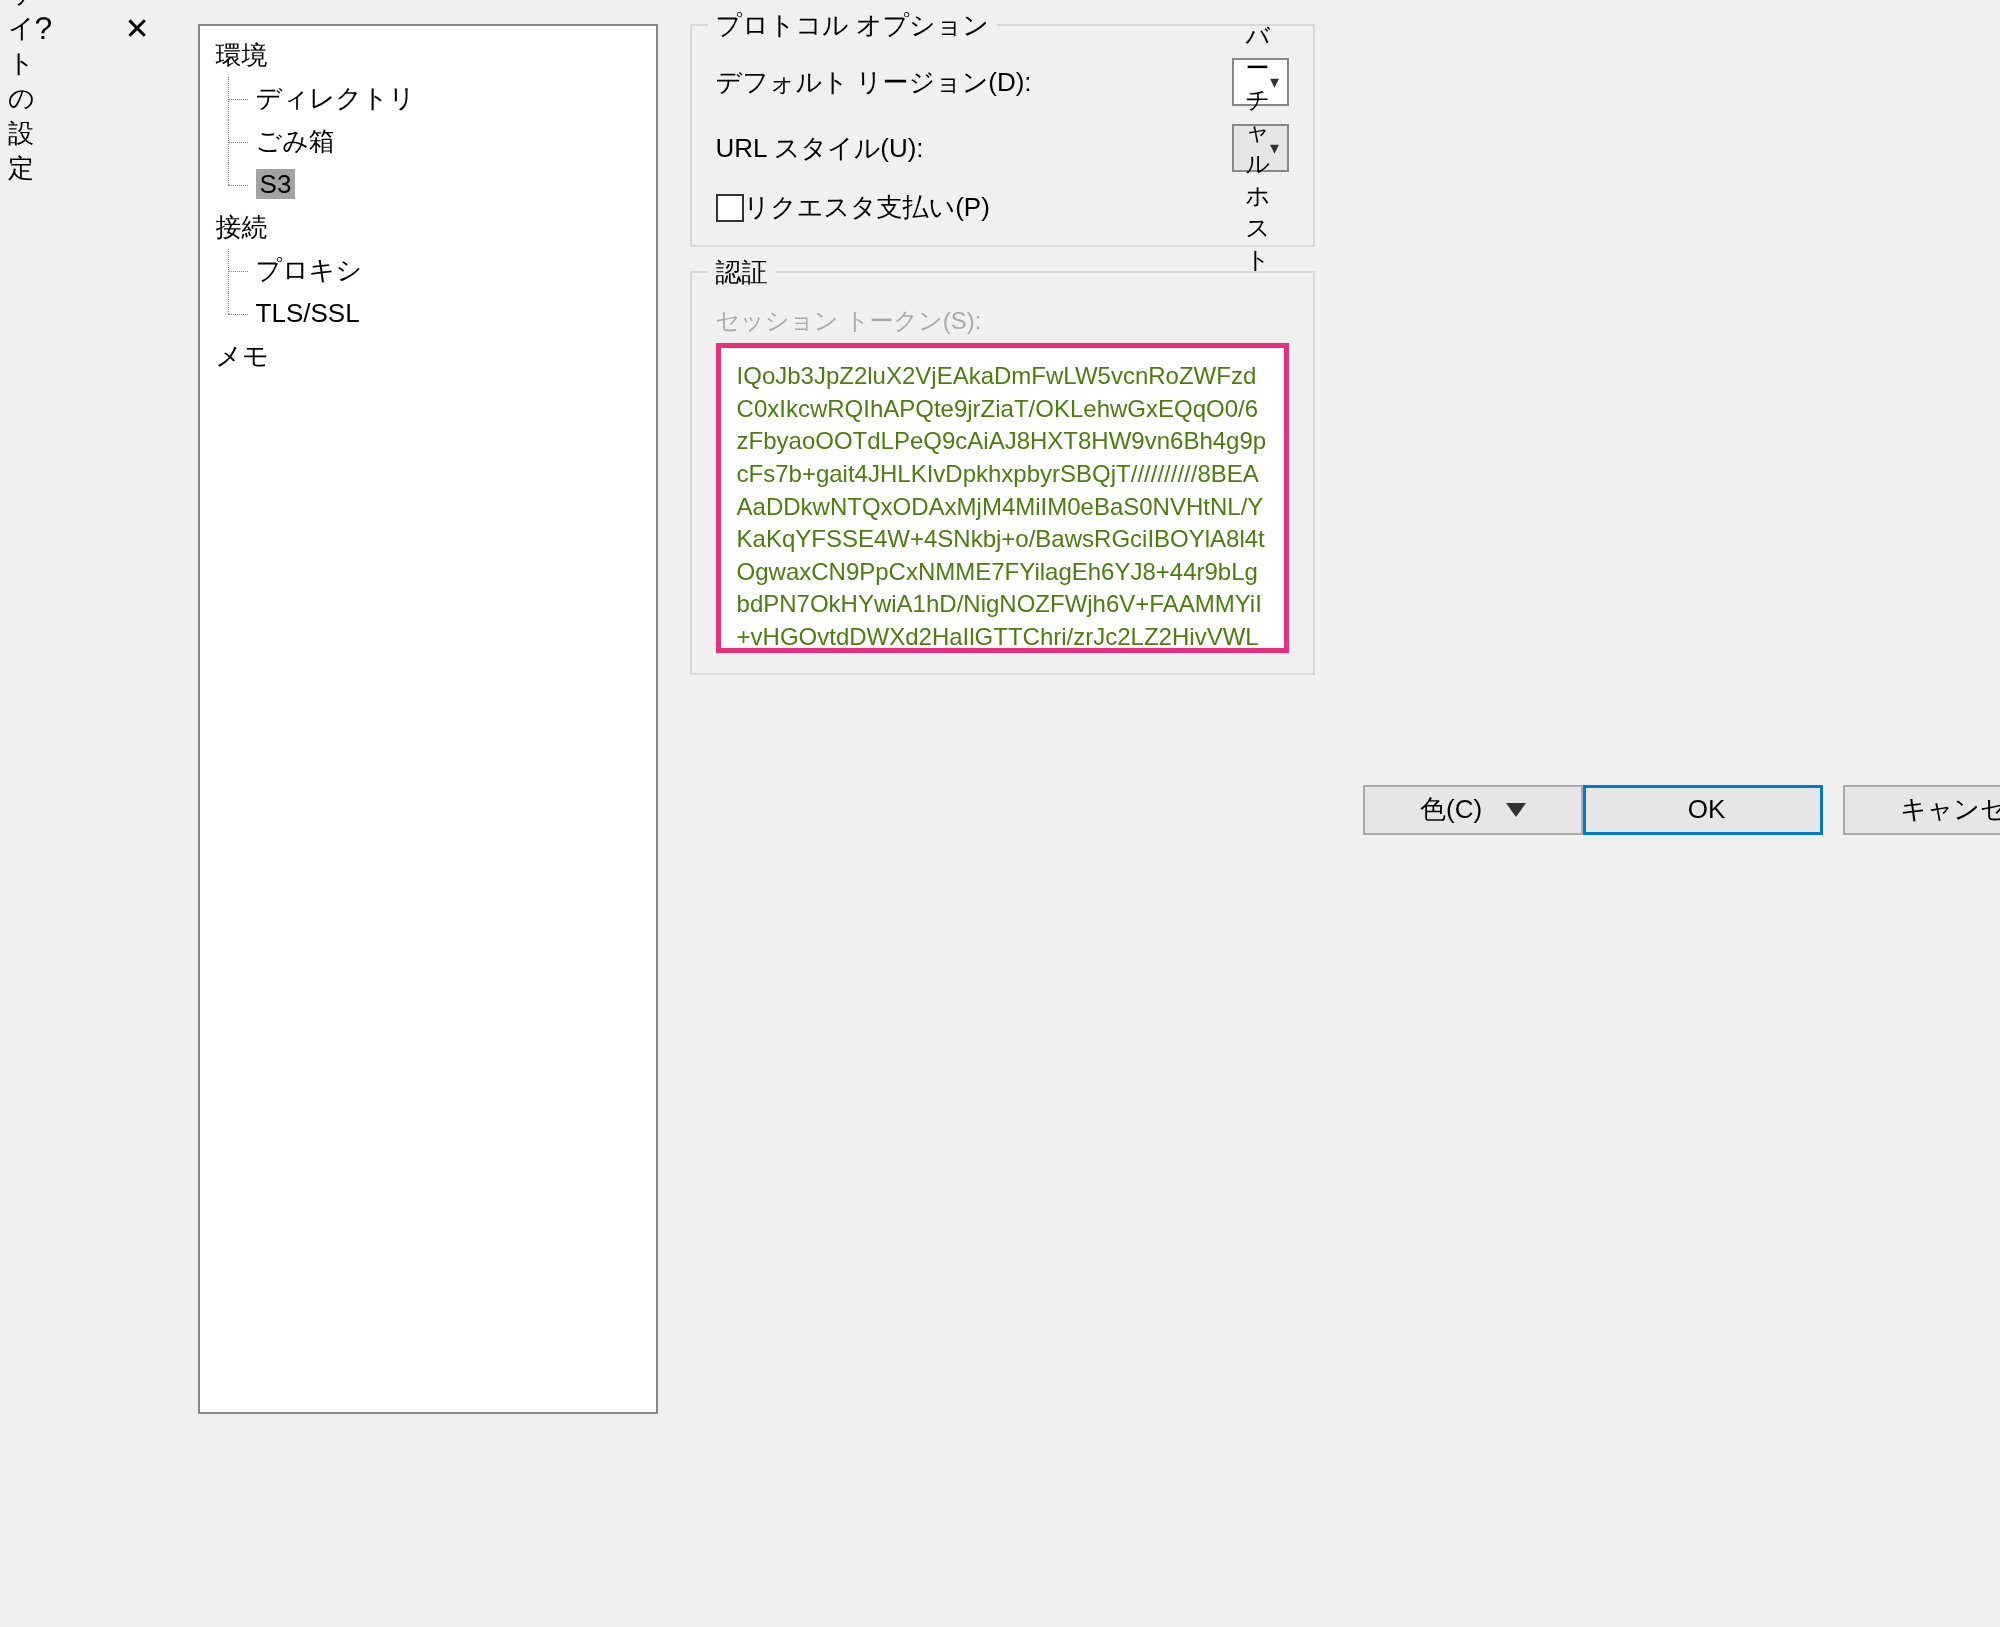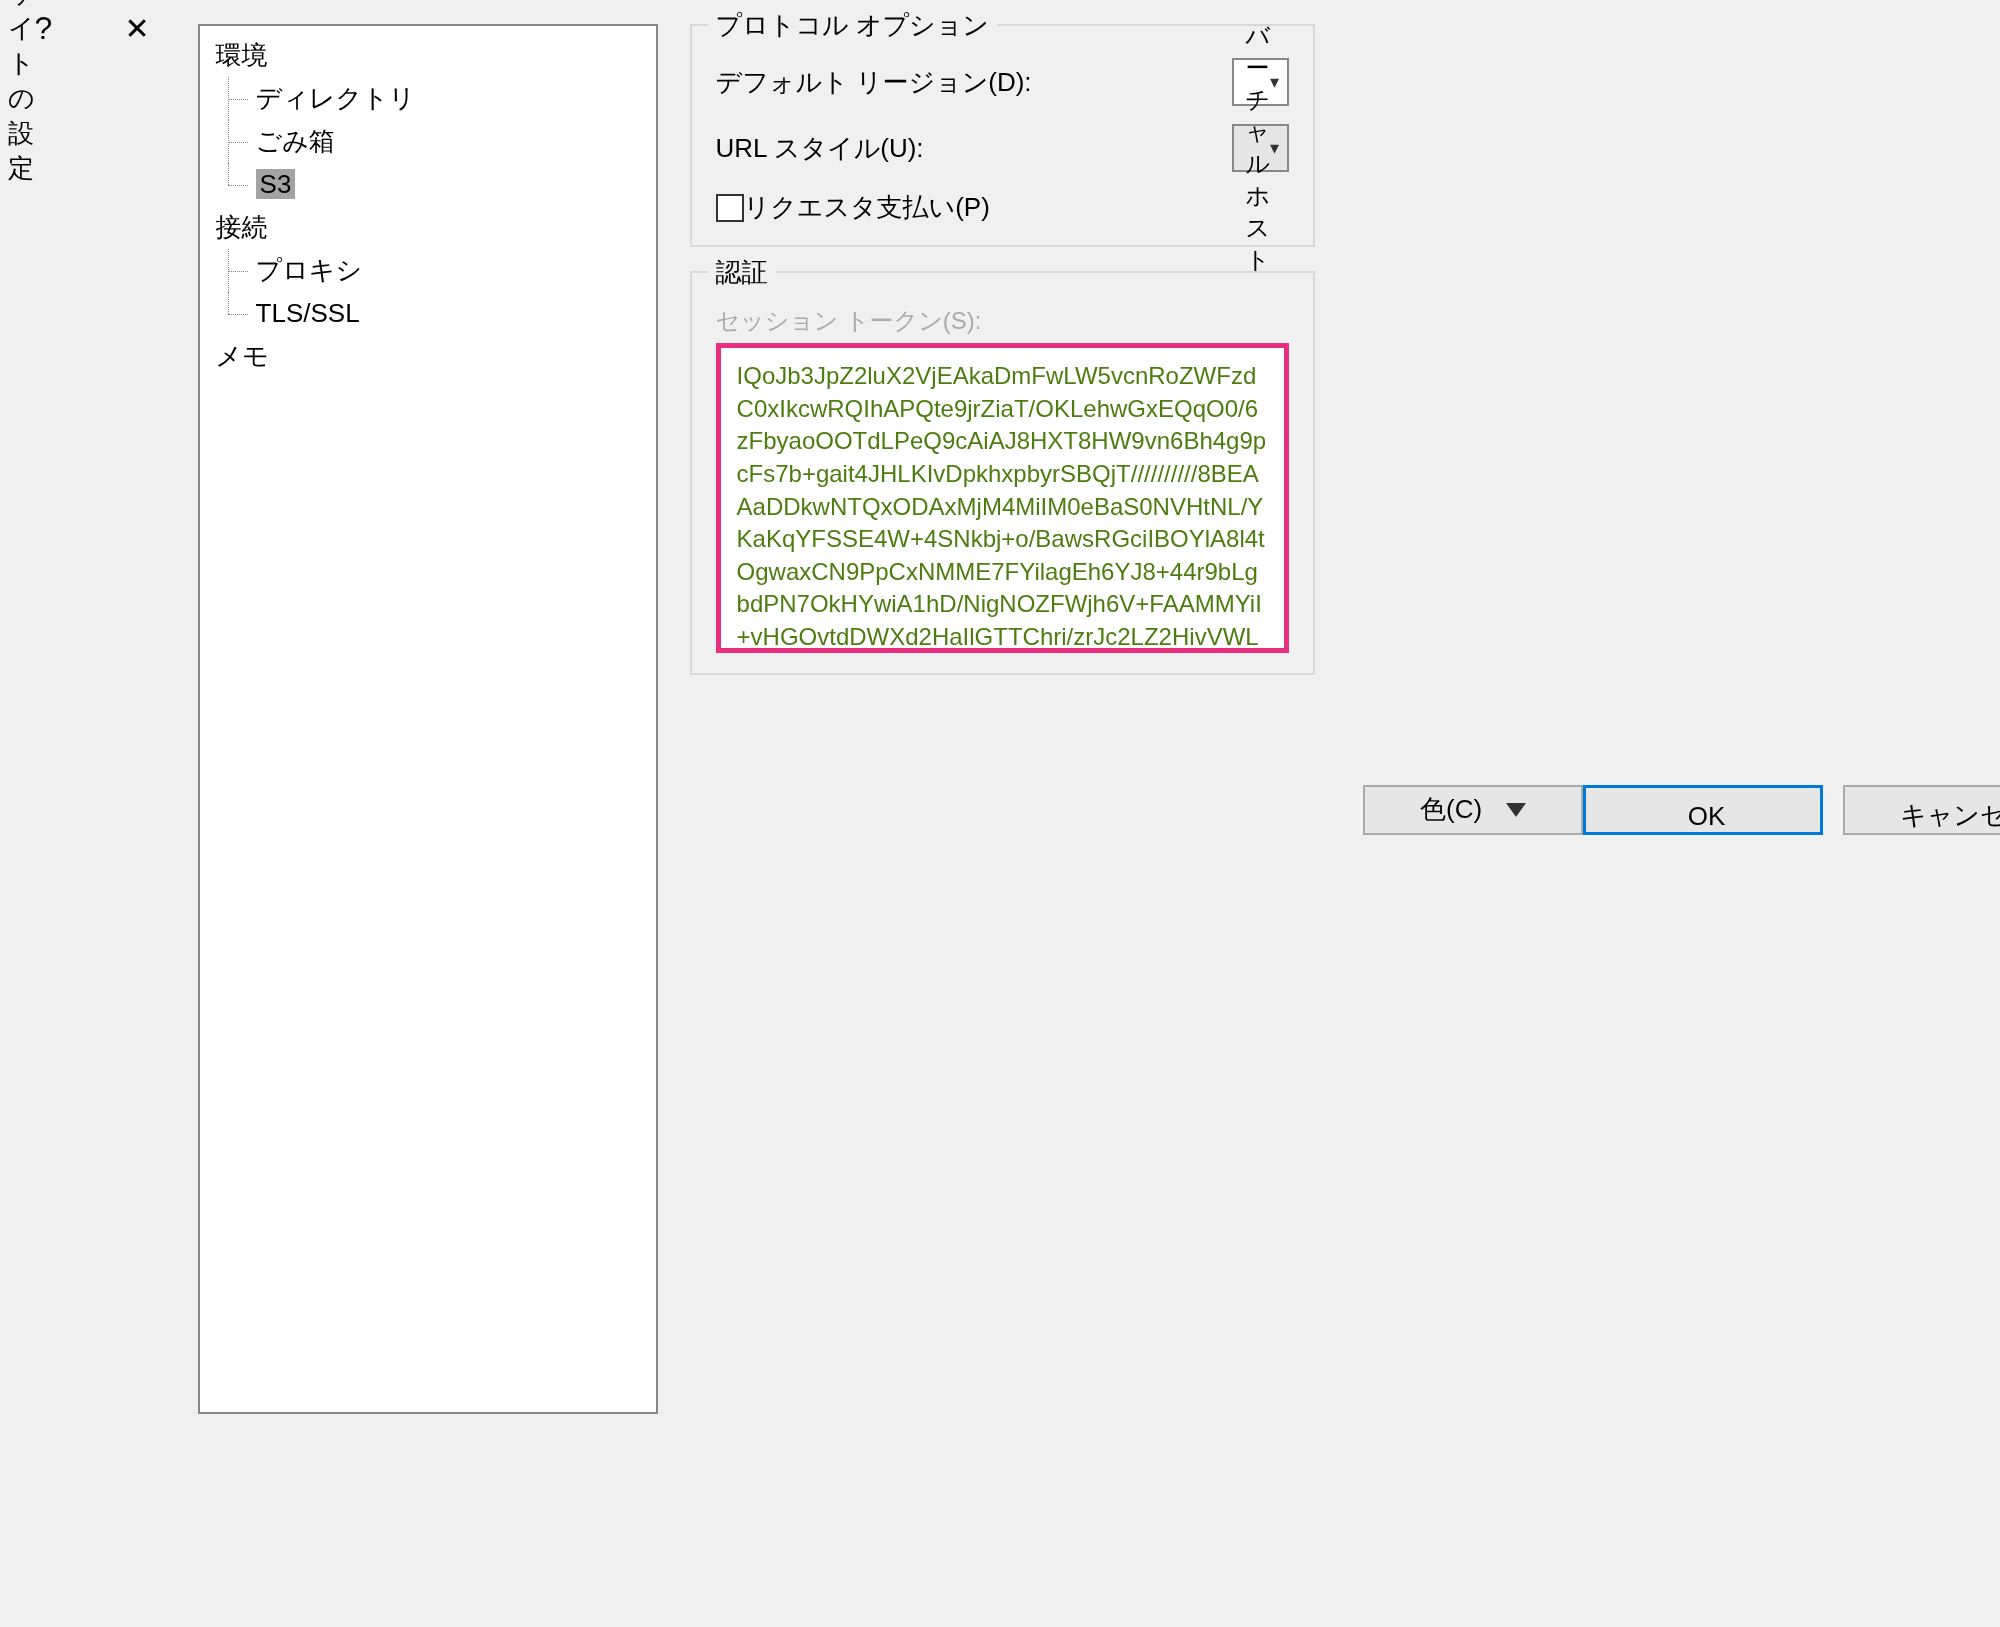--- a/index.html
+++ b/index.html
@@ -215,21 +215,21 @@
     gap: 20px;
   }
   .btn {
     height: 50px;
     min-width: 240px;
     border: 2px solid #aaa;
     background: #e6e6e6;
     font-size: 26px;
     cursor: pointer;
     display: flex;
-    align-items: flex-end;
+    align-items: center;
     justify-content: center;
     padding-left: 7px;
   }
   .btn.default {
     border: 3px solid #0078d7;
     background: #e6e6e6;
   }
 </style>
 </head>
 <body>

